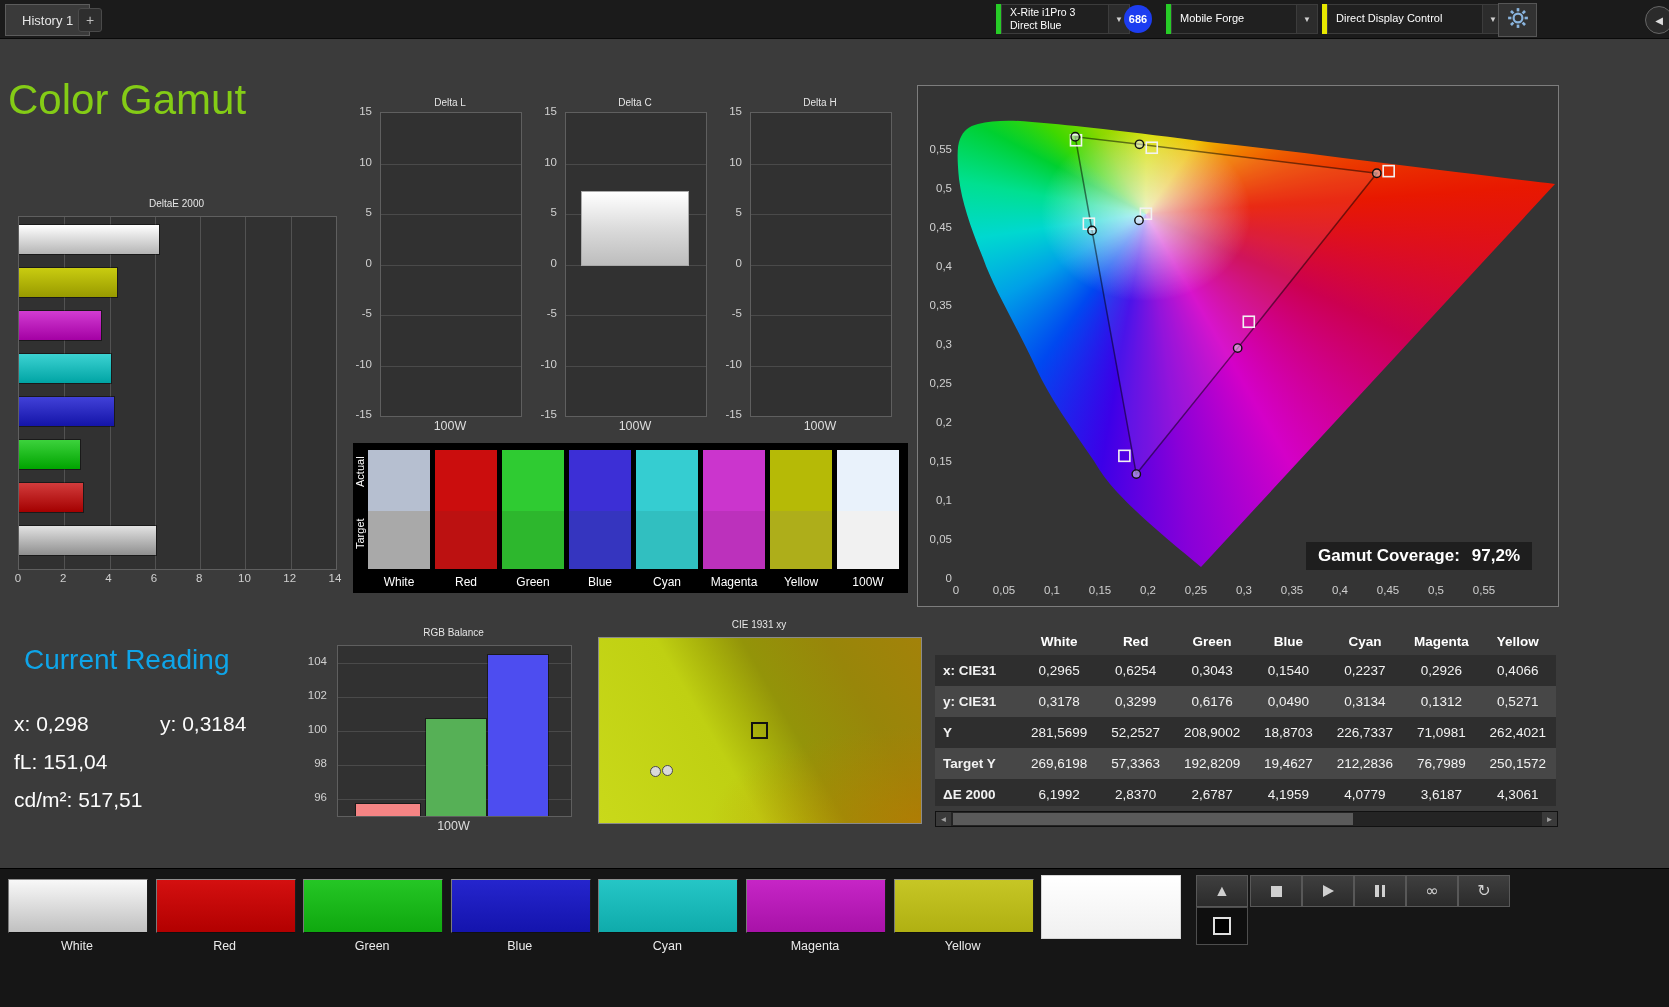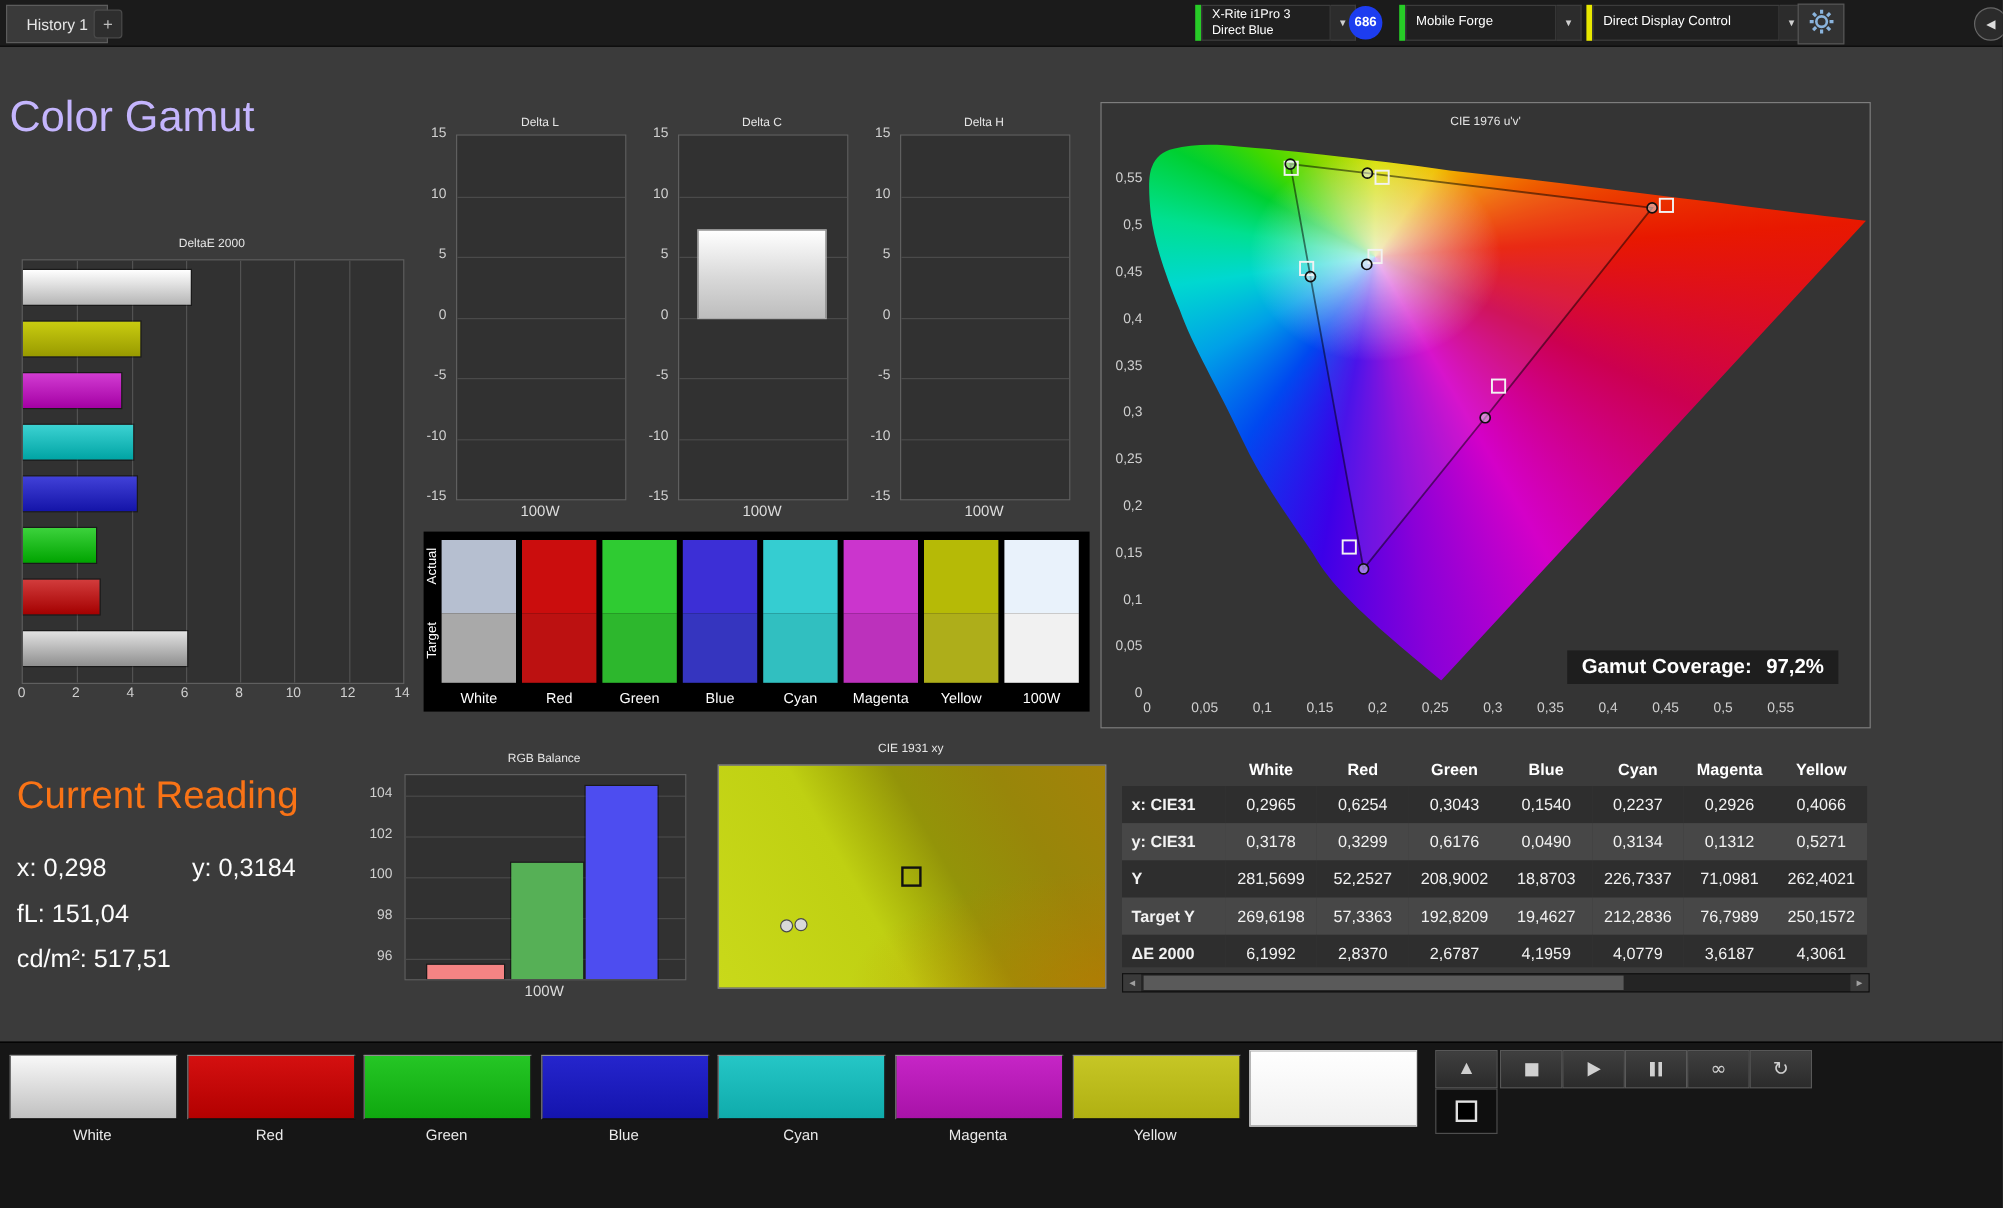--- a/index.html
+++ b/index.html
@@ -14,21 +14,21 @@
   .widget{position:absolute;top:4px;height:30px;display:flex;align-items:stretch;}
   .status-bar{width:5px;}
   .widget-box{background:#202020;border:1px solid #3c3c3c;display:flex;flex-direction:column;justify-content:center;padding:0 8px;font-size:10.5px;line-height:1.2;color:#fff;white-space:nowrap;}
   .widget-box.single{font-size:11px;}
   .widget-arrow{width:20px;background:#2c2c2c;border:1px solid #3c3c3c;border-left:none;display:flex;align-items:center;justify-content:center;font-size:8px;color:#cfcfcf;}
   .badge{position:absolute;left:1124px;top:5px;width:28px;height:28px;border-radius:50%;background:#1d3df0;color:#fff;font-size:11px;font-weight:bold;display:flex;align-items:center;justify-content:center;}
   #gear-btn{position:absolute;left:1498px;top:3px;width:37px;height:32px;background:#323232;border:1px solid #565656;display:flex;align-items:center;justify-content:center;}
   #collapse-btn{position:absolute;left:1645px;top:6px;width:26px;height:26px;border-radius:50%;background:#2b2b2b;border:1px solid #666;display:flex;align-items:center;justify-content:center;color:#ddd;font-size:10px;}
 
   
-  #page-title{position:absolute;left:8px;top:76px;font-size:36px;color:#c4b5fd;}
+  #page-title{position:absolute;left:8px;top:76px;font-size:42px;color:#84cc16;}
 
   
   .chart-title{position:absolute;font-size:10px;color:#e6e6e6;text-align:center;}
   .axis-xlabel{position:absolute;font-size:12.5px;color:#dcdcdc;text-align:center;}
   .plot{position:absolute;background:#313131;border:1px solid #5f5f5f;overflow:hidden;}
   .gridline-v{position:absolute;top:0;bottom:0;width:1px;background:#525252;}
   .gridline-h{position:absolute;left:0;right:0;height:1px;background:#4a4a4a;}
   .ytick{position:absolute;font-size:11.5px;color:#d0d0d0;}
   .xtick{position:absolute;font-size:11.5px;color:#d0d0d0;transform:translateX(-50%);}
   .ticks-col{position:absolute;width:28px;}
@@ -55,21 +55,21 @@
         #d400c8 150deg,#8a00d8 172deg,#3c00e8 190deg,#0048f0 215deg,
         #00a0e8 240deg,#00d8d0 262deg,#00e090 280deg,#00d030 298deg,
         #40d800 312deg,#88d800 330deg,#b8dc00 348deg,#d8e000 360deg);
     clip-path:path('M283 481C270 470 240 446 218 425C196 404 186 392 176 375C152 340 132 312 118 282C96 235 76 203 65 172C52 140 44 116 41 93C39 72 39 60 42 53C45 45 51 40 60 38C75 34 95 34 114 36C138 38 160 40 185 43C218 47 255 51 290 56C335 61 380 66 425 72C463 77 500 81 538 86C571 90 610 95 637 98Z');}
   #cie76-svg{position:absolute;inset:0;}
   #cie76 .xtick{top:498px;}
   #cie76 .ytick{left:2px;width:32px;text-align:right;}
   #coverage{position:absolute;right:26px;top:456px;background:#1e1e1e;padding:4px 12px;font-size:17px;font-weight:bold;color:#fff;display:flex;gap:12px;}
 
   
-  #cr-title{position:absolute;left:14px;top:644px;font-size:32px;color:#f97316;}
+  #cr-title{position:absolute;left:24px;top:644px;font-size:28px;color:#0ea5e9;}
   .cr-val{position:absolute;font-size:21px;color:#fcfcfc;}
 
   
   #cie31{position:absolute;left:598px;top:637px;width:322px;height:185px;border:1px solid #8a8a8a;
     background:
       radial-gradient(120% 95% at 100% 100%, rgba(195,115,0,.55), rgba(195,115,0,0) 55%),
       linear-gradient(60deg,#c9d91a 0%,#bfd012 38%,#a9b30b 48%,#939409 58%,#98860a 78%,#a3820a 100%);}
   .mk-square{position:absolute;width:13px;height:13px;border:2px solid #111;background:transparent;}
   .mk-dot{position:absolute;width:9px;height:9px;border-radius:50%;background:#d9d9d9;border:1.5px solid #4a4a4a;}
 
@@ -294,21 +294,20 @@
         <div class="sw-label">Yellow</div>
       </div>
       <div class="sw-col">
         <div class="sw-a" style="background: rgb(233, 242, 251);"></div>
         <div class="sw-t" style="background: rgb(241, 241, 241);"></div>
         <div class="sw-label">100W</div>
       </div>
     </div>
 
   <div id="cie76">
-    <div class="chart-title" style="left:0;top:10px;width:640px;">CIE 1976 u'v'</div>
     <div id="cie76-fill"></div>
     <svg id="cie76-svg" width="640" height="520">
         <polygon points="458.76800000000003,87.24400000000003 221.456,58.30599999999998 157.232,50.740000000000066 174.03199999999998,144.49600000000004 218.28799999999998,388.09 319.664,262.12" fill="rgba(255,255,255,0.08)" stroke="rgba(0,0,0,0.5)" stroke-width="1.5"></polygon>
         <rect x="222.388" y="122.226" width="11" height="11" fill="none" stroke="#f2f2f2" stroke-width="1.6"></rect>
         <rect x="465.17199999999997" y="79.63799999999998" width="11" height="11" fill="none" stroke="#f2f2f2" stroke-width="1.6"></rect>
         <rect x="152.5" y="48.75" width="11" height="11" fill="none" stroke="#f2f2f2" stroke-width="1.6"></rect>
         <rect x="200.88400000000001" y="364.33799999999997" width="11" height="11" fill="none" stroke="#f2f2f2" stroke-width="1.6"></rect>
         <rect x="165.364" y="132.20999999999998" width="11" height="11" fill="none" stroke="#f2f2f2" stroke-width="1.6"></rect>
         <rect x="325.3" y="230.25600000000003" width="11" height="11" fill="none" stroke="#f2f2f2" stroke-width="1.6"></rect>
         <rect x="228.244" y="56.238000000000056" width="11" height="11" fill="none" stroke="#f2f2f2" stroke-width="1.6"></rect>

